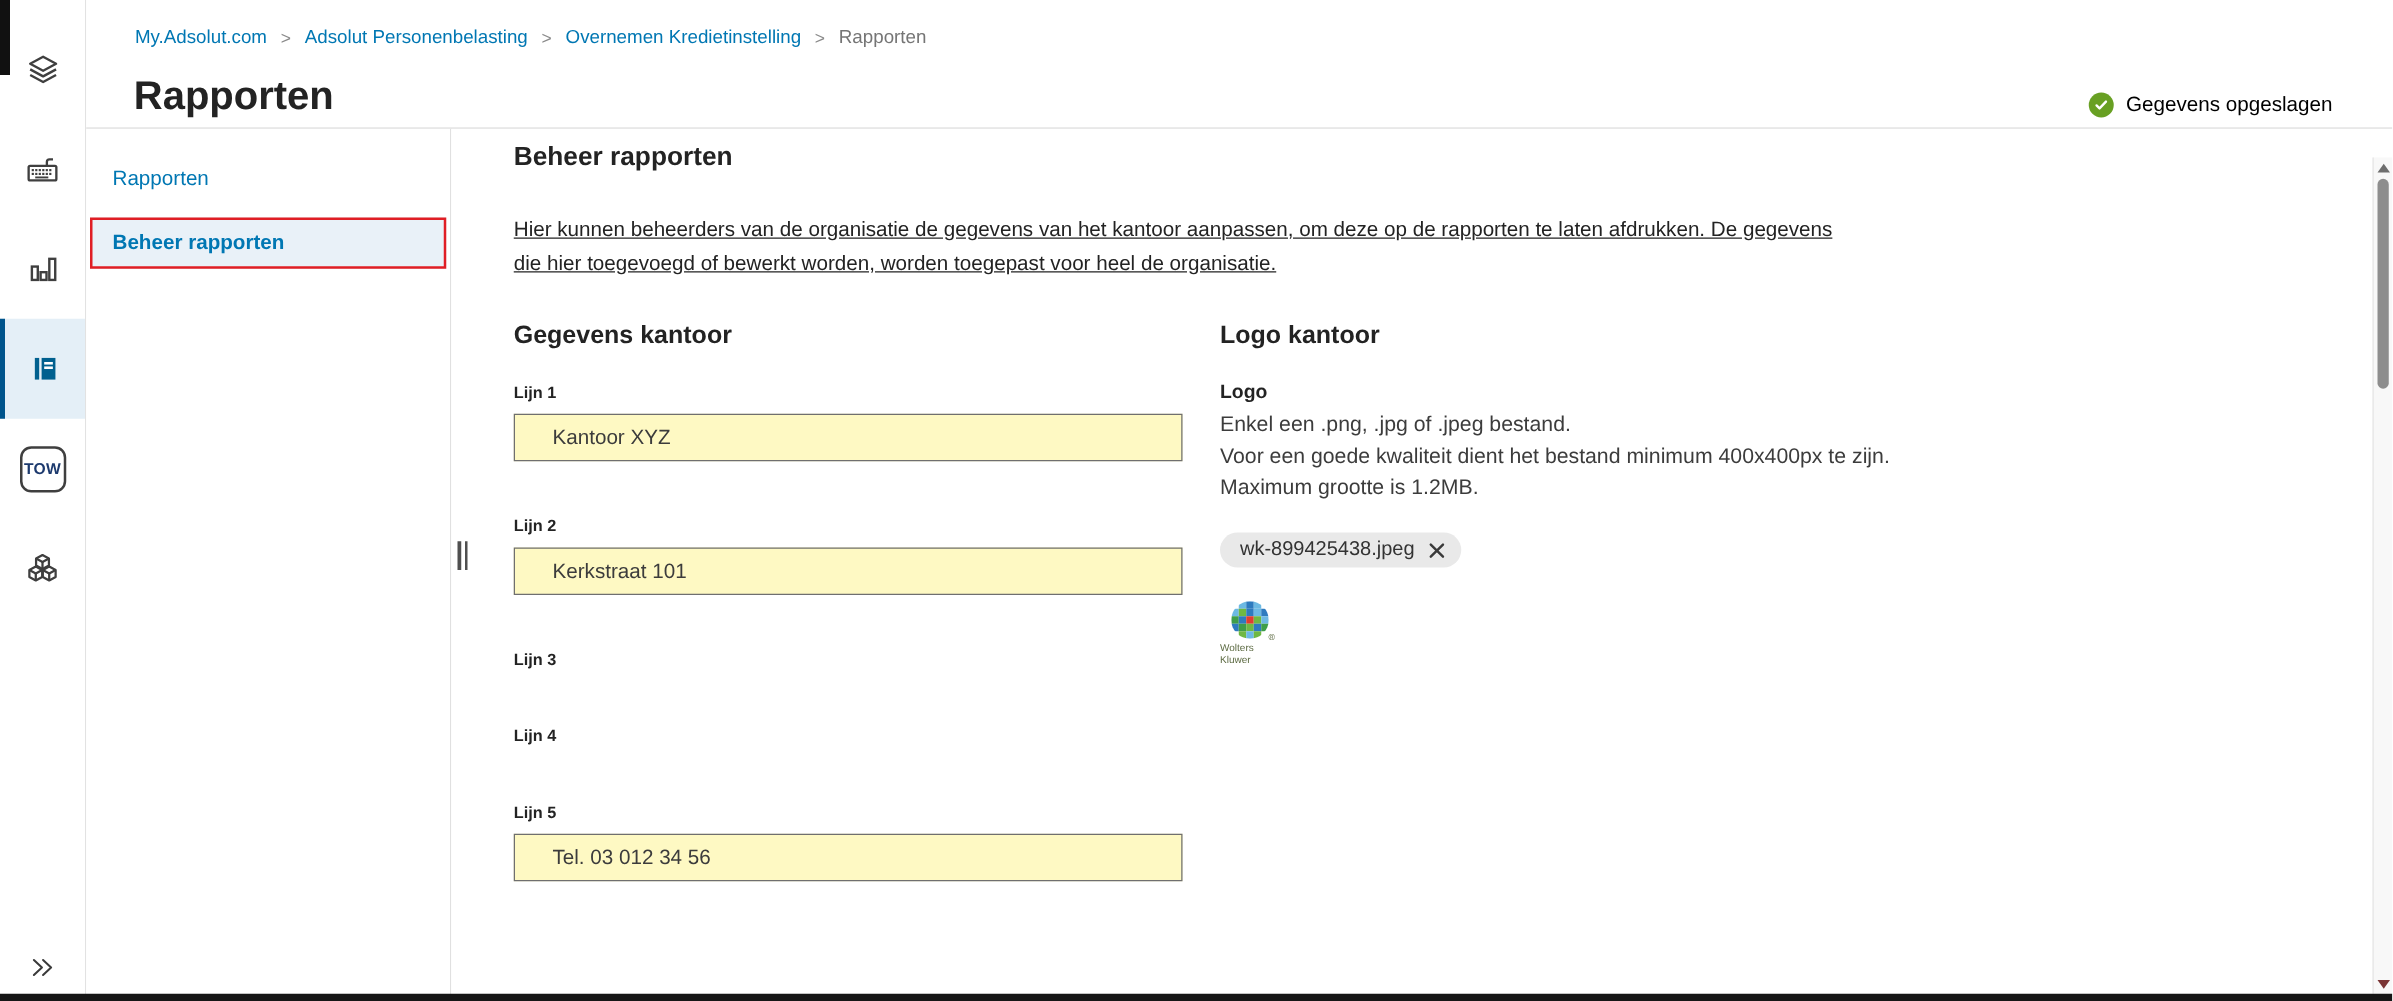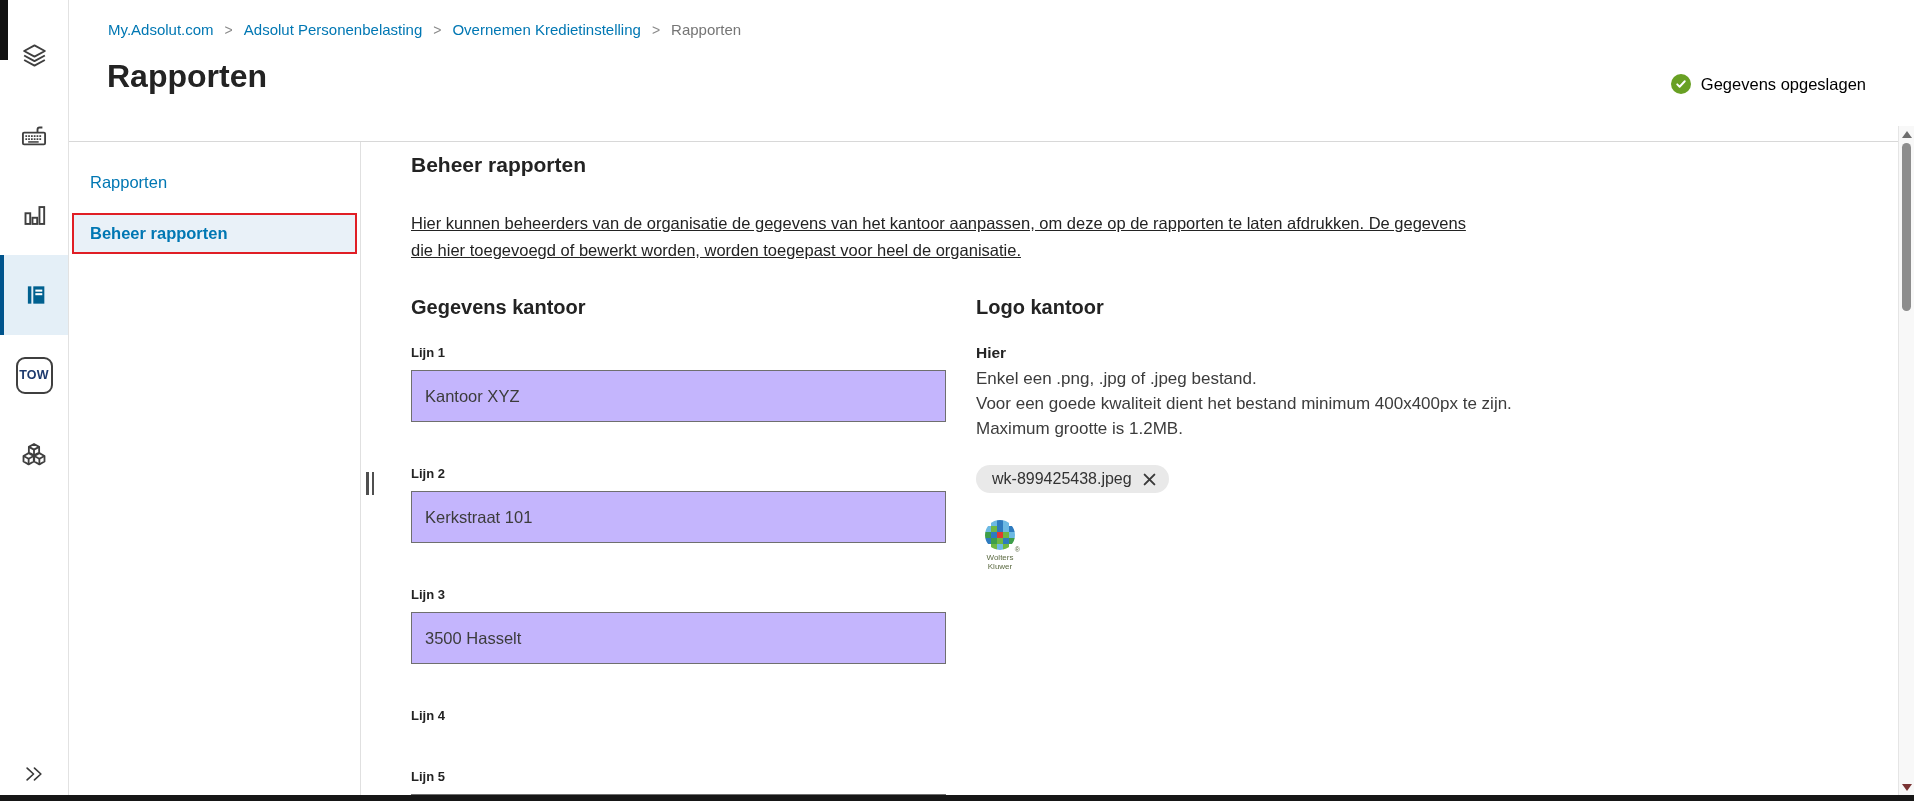--- a/index.html
+++ b/index.html
@@ -15,21 +15,21 @@
   .icon-slot { height:80px; display:flex; align-items:center; justify-content:center; cursor:pointer; }
   .icon-slot.active { background:#e4eff7; border-left:4px solid #00548c; }
   .icon-slot svg { display:block; }
   .tow-box { width:37px; height:37px; border:2px solid #3f3f3f; border-radius:9px; display:flex; align-items:center; justify-content:center;
              font-size:12.5px; font-weight:700; color:#1d3a6e; letter-spacing:0.2px; }
   .collapse-btn { position:absolute; bottom:16px; left:0; width:100%; display:flex; justify-content:center; cursor:pointer; }
 
   
   .main-area { flex:1; display:flex; flex-direction:column; min-width:0; }
 
-  header.topbar { position:relative; height:142px; flex-shrink:0; border-bottom:1px solid #d8d8d8; background:#fff; }
+  header.topbar { position:relative; height:103px; flex-shrink:0; border-bottom:1px solid #d8d8d8; background:#fff; }
   .breadcrumb { position:absolute; top:21px; left:39px; display:flex; align-items:center; font-size:15px; white-space:nowrap; }
   .breadcrumb a { color:#0077b3; text-decoration:none; cursor:pointer; }
   .crumb-sep { color:#8a8a8a; margin:0 11px; font-size:14px; }
   .crumb-current { color:#757575; }
   .page-title { position:absolute; top:56px; left:38px; margin:0; font-size:32px; line-height:40px; font-weight:700; color:#232323; }
   .save-status { position:absolute; top:74px; right:48px; display:flex; align-items:center; gap:10px; font-size:16.5px; color:#000000; }
   .check-badge { width:20px; height:20px; border-radius:50%; background:#68a023; display:flex; align-items:center; justify-content:center; }
 
   .content-row { position:relative; flex:1; display:flex; min-height:0; }
 
@@ -45,32 +45,32 @@
   
   main.content { flex:1; padding:10px 0 0 50px; overflow:hidden; background:#fff; }
   .section-title { margin:0; font-size:21px; line-height:25px; font-weight:700; color:#232323; }
   .description { width:1065px; margin:33px 0 0 0; font-size:16.5px; line-height:27px; color:#232323;text-decoration:underline; }
   .columns { display:flex; margin-top:31px; }
   .col-office { width:535px; margin-right:30px; flex-shrink:0; }
   .col-logo { width:595px; }
   h3.col-heading { margin:0 0 24px 0; font-size:20px; line-height:24px; font-weight:700; color:#232323; }
   .field { margin-bottom:42px; }
   .field label { display:block; font-size:13px; line-height:19px; font-weight:700; color:#232323; margin-bottom:8px; }
-  .field input { width:100%; height:52px; border:1px solid #6f6f6f; border-radius:0; background:#c4b5fd;
-                 padding:0 13px; font-size:16.5px; color:#3c3c3c; font-family:inherit; outline:none; }
+  .field input { width:100%; height:38px; border:1px solid #6f6f6f; border-radius:0; background:#fef9c3;
+                 padding:0 30px; font-size:16.5px; color:#3c3c3c; font-family:inherit; outline:none; }
 
   .logo-label { font-size:15.5px; line-height:19px; font-weight:700; margin:0 0 4px 0; }
   .hint { margin:0; font-size:17px; line-height:25px; color:#3c3c3c; }
   .upload-btn { margin-top:18px; height:36px; padding:0 26px; background:#fff; border:1px solid #a3cbe2; border-radius:2px;
                 color:#7fb6d8; font-size:17px; font-family:inherit; cursor:pointer; }
   .file-chip { margin-top:24px; display:inline-flex; align-items:center; gap:11px; height:28px; border-radius:14px;
                background:#e9e9e9; padding:0 13px 0 16px; font-size:16px; color:#333; }
   .chip-close { display:flex; align-items:center; cursor:pointer; }
 
-  .logo-figure { position:relative; margin-top:27px; width:48px; text-align:center; }
+  .logo-figure { position:relative; margin-top:27px; width:48px; text-align:left; }
   .mosaic { position:relative; width:30px; height:30px; margin:0 auto; border-radius:50%; overflow:hidden;
             display:grid; grid-template-columns:repeat(5,1fr); grid-template-rows:repeat(5,1fr); background:#fff; }
   .mosaic i { display:block; }
   .reg-mark { position:absolute; top:26px; right:4px; font-size:7px; color:#5d6b43; }
   .logo-caption { margin-top:3px; font-size:8px; line-height:9px; color:#5d6b43; }
 
   
   .scrollbar { position:absolute; top:126px; right:0; bottom:6px; width:16px; background:#f8f8f8; border-left:1px solid #e5e5e5; }
   .sb-up { position:absolute; top:5px; left:3px; width:0; height:0; border-left:5px solid transparent; border-right:5px solid transparent; border-bottom:7px solid #6e6e6e; cursor:pointer; }
   .sb-thumb { position:absolute; top:17px; left:3px; width:9px; height:168px; border-radius:5px; background:#8d8d8d; cursor:pointer; }
@@ -202,34 +202,33 @@
               <div class="field">
                 <label>Lijn 1</label>
                 <input type="text" value="Kantoor XYZ" style="">
               </div>
               <div class="field">
                 <label>Lijn 2</label>
                 <input type="text" value="Kerkstraat 101" style="">
               </div>
               <div class="field">
                 <label>Lijn 3</label>
-                <input type="text" value="3500 Hasselt" style="">
               </div>
               <div class="field">
                 <label>Lijn 4</label>
               </div>
               <div class="field">
                 <label>Lijn 5</label>
                 <input type="text" value="Tel. 03 012 34 56" style="">
               </div>
             </section>
 
             <section class="col-logo">
               <h3 class="col-heading">Logo kantoor</h3>
-              <p class="logo-label">Hier</p>
+              <p class="logo-label">Logo</p>
               <p class="hint">Enkel een .png, .jpg of .jpeg bestand.</p>
               <p class="hint">Voor een goede kwaliteit dient het bestand minimum 400x400px te zijn. Maximum grootte is 1.2MB.</p>
 
 
               <div>
                 <span class="file-chip">
                   <span>wk-899425438.jpeg</span>
                   <span class="chip-close">
                     <svg width="13" height="13" viewBox="0 0 12 12" stroke="#3a3a3a" stroke-width="1.8" stroke-linecap="round">
                         <path d="M1.5 1.5 10.5 10.5"></path>

